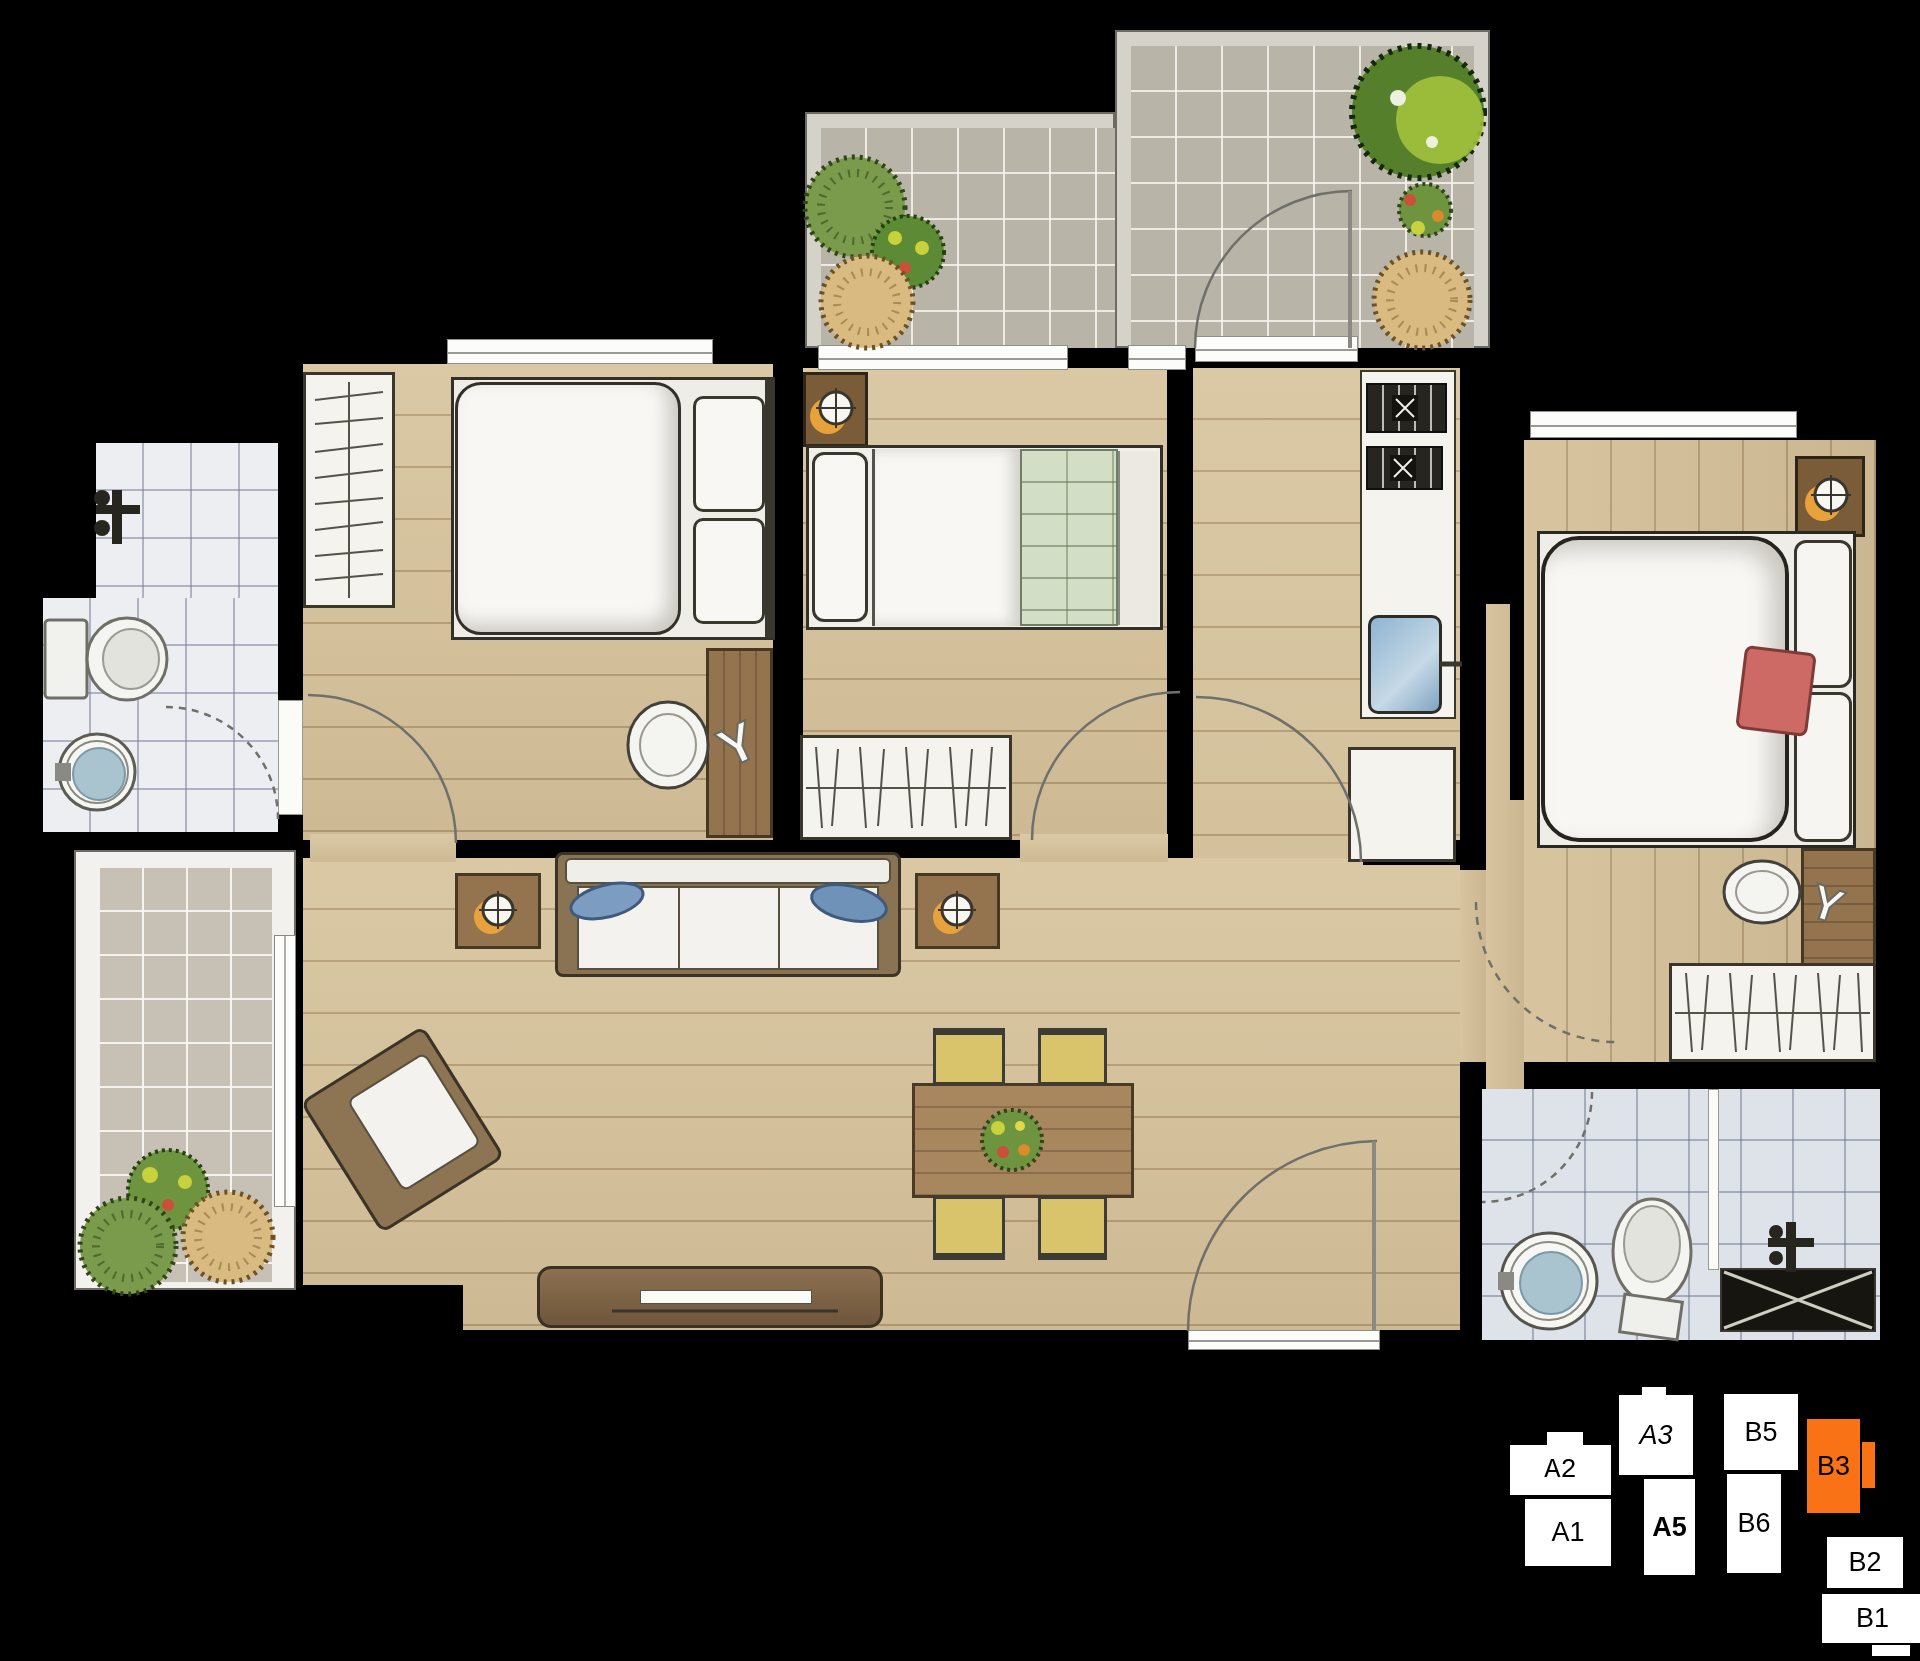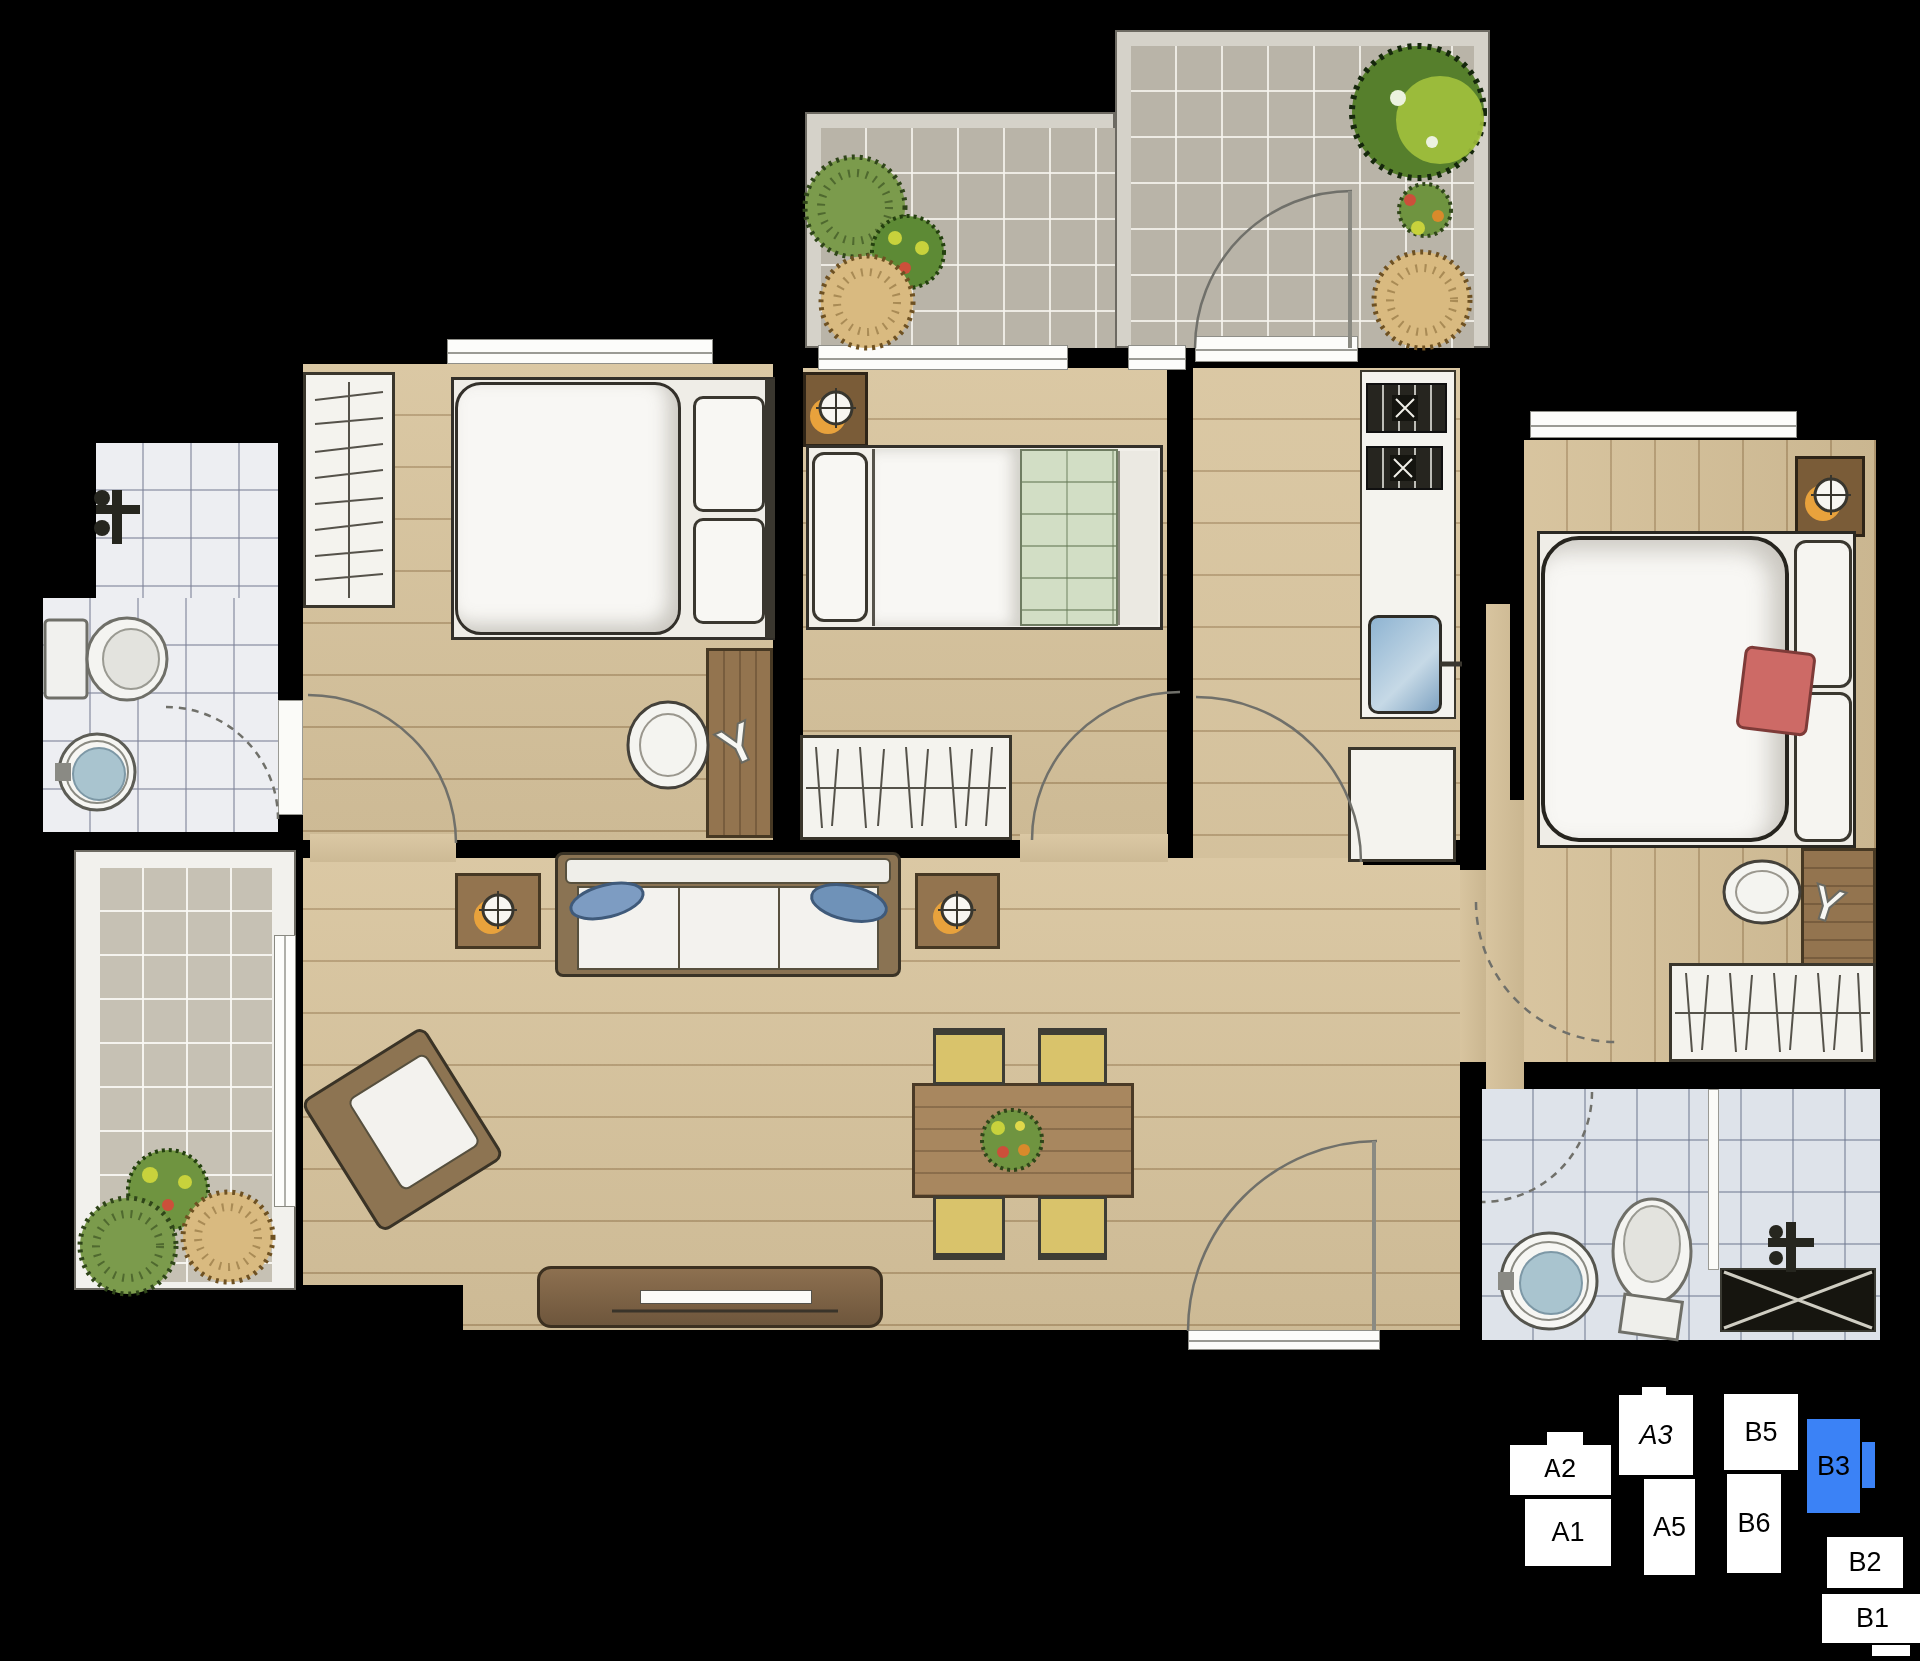--- a/index.html
+++ b/index.html
@@ -32,21 +32,21 @@
       repeating-linear-gradient(180deg,transparent 0 42px,rgba(250,249,245,.9) 42px 44px);}
   .wbox{background:#f4f3ee;border:3px solid #3a362c;}
   .bbox{background:#93744f;border:3px solid #463823;}
   .dkbox{background:#7a5c38;border:3px solid #2e2417;}
   .wall{background:#000;}
   .sill{background:#fcfcfa;border:1px solid #8f8f89;
         background-image:linear-gradient(#9a9a94,#9a9a94);
         background-size:100% 2px;background-position:0 55%;background-repeat:no-repeat;}
   .kp{position:absolute;background:#fff;border:2px solid #000;display:flex;align-items:center;
       justify-content:center;font-size:27px;color:#000;box-sizing:border-box;}
-  .kph{background:#3b82f6;}
+  .kph{background:#f97316;}
   svg text{font-family:"Liberation Sans",sans-serif;}
 </style>
 </head>
 <body>
 
 <div id="stage">
 
   <div class="abs" style="left:805px;top:112px;width:310px;height:236px;background:#d5d2c9;border:2px solid #6d6a62;"></div>
   <div class="abs" style="left:1115px;top:30px;width:375px;height:318px;background:#d5d2c9;border:2px solid #6d6a62;"></div>
   <div class="abs tg" style="left:821px;top:128px;width:294px;height:220px;"></div>
@@ -286,21 +286,21 @@
         <span>A2</span>
       </div>
     <div class="kp" style="left:55px;top:50px;width:40px;height:15px;border-bottom:none;"></div>
     <div class="kp" style="left:33px;top:117px;width:90px;height:71px;text-align:center;">
         <span>A1</span>
       </div>
     <div class="kp" style="left:127px;top:13px;width:78px;height:84px;font-style:italic;">
         <span>A3</span>
       </div>
     <div class="kp" style="left:150px;top:5px;width:28px;height:10px;border-bottom:none;"></div>
-    <div class="kp" style="left:152px;top:97px;width:55px;height:100px;">
+    <div class="kp" style="left:152px;top:97px;width:55px;height:100px;font-weight:bold;">
         <span>A5</span>
       </div>
     <div class="kp" style="left:232px;top:12px;width:78px;height:80px;">
         <span>B5</span>
       </div>
     <div class="kp" style="left:235px;top:92px;width:58px;height:103px;">
         <span>B6</span>
       </div>
     <div class="kp kph" style="left:366px;top:60px;width:21px;height:50px;border-left:none;"></div>
     <div class="kp kph" style="left:315px;top:37px;width:57px;height:98px;">

